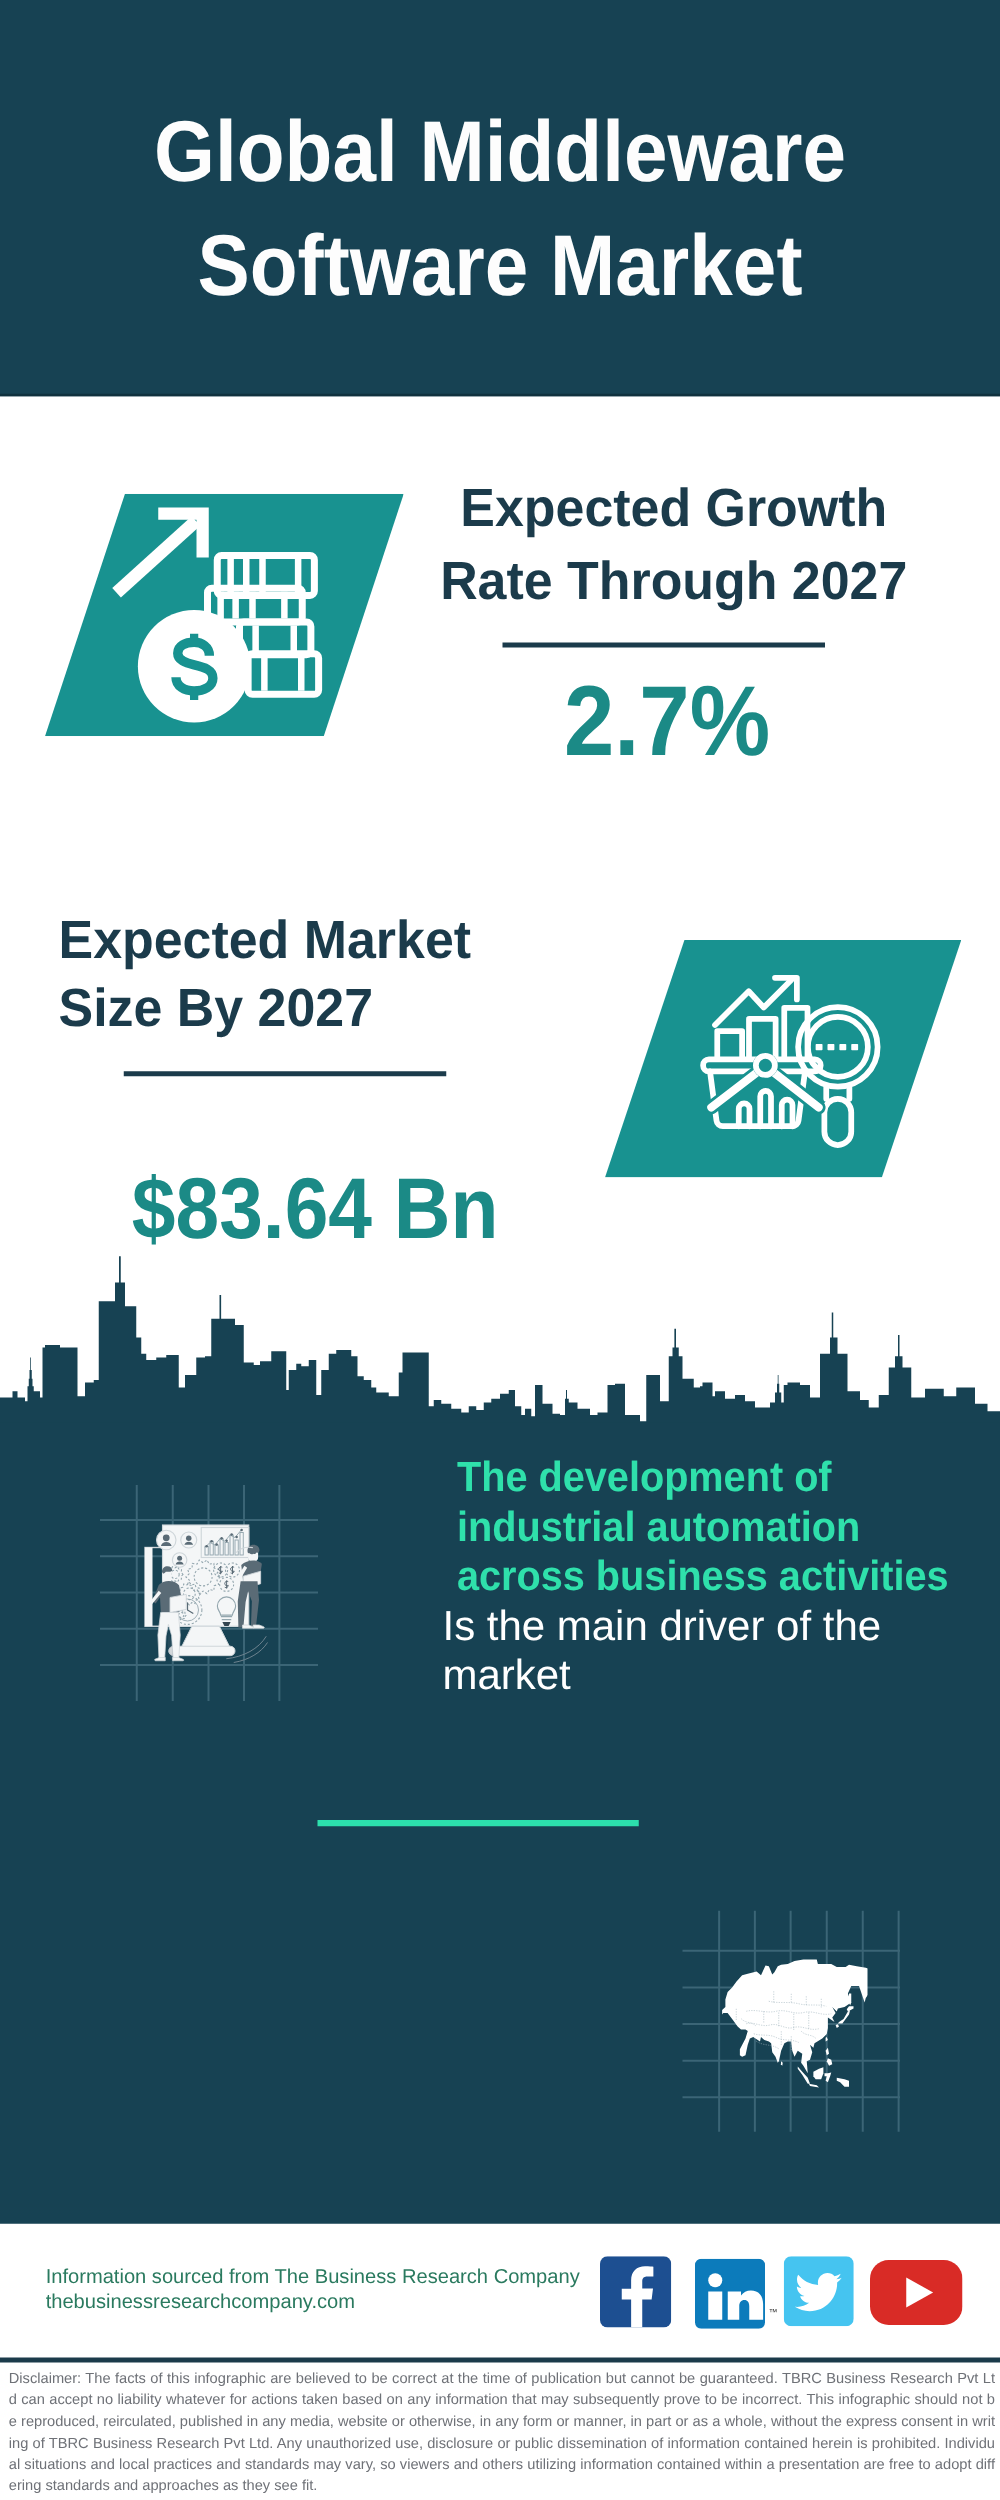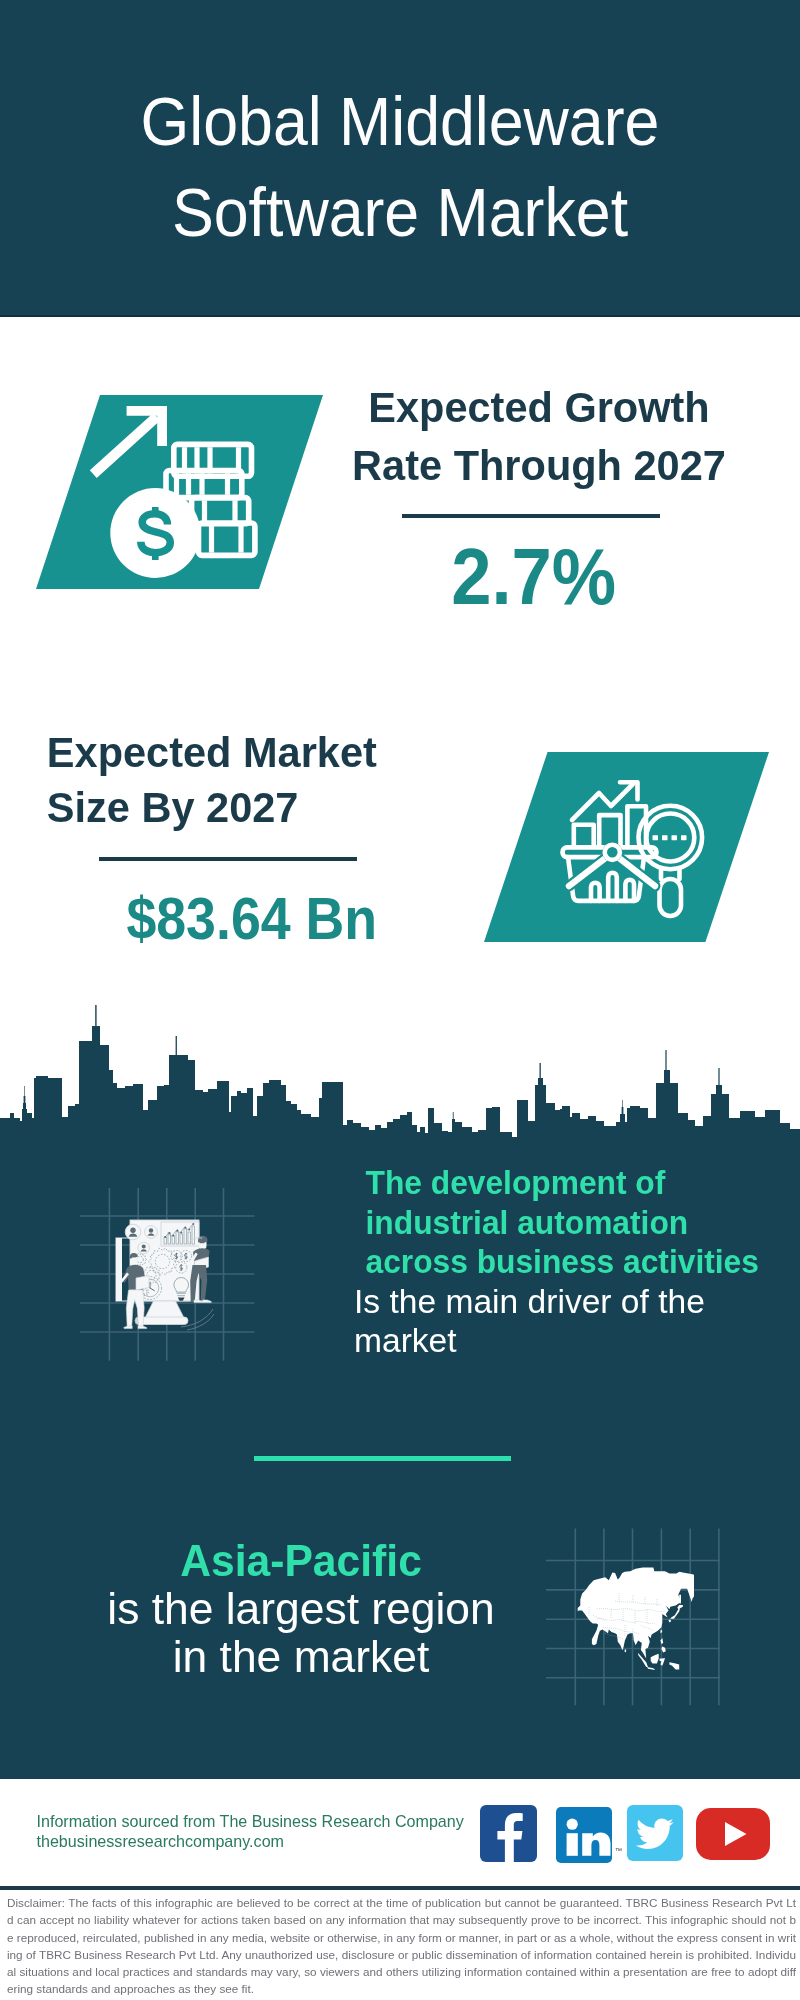--- a/index.html
+++ b/index.html
@@ -4,21 +4,21 @@
 <style>
   html,body{margin:0;padding:0;}
   body{width:800px;height:2000px;background:#ffffff;
        font-family:"Liberation Sans",sans-serif;overflow:hidden;}
   .page{position:relative;width:800px;height:2000px;background:#fff;}
 
   
   .header{position:absolute;left:0;top:0;width:800px;height:315px;background:#174253;
           border-bottom:2px solid #10313e;}
   .title{position:absolute;left:0;top:0;width:800px;text-align:center;color:#fdfdfd;
-         font-size:69px;font-weight:normal;letter-spacing:0px;}
+         font-size:69px;font-weight:bold;letter-spacing:0px;}
   .title .ln{display:block;line-height:90.5px;transform:scaleX(.908);}
   .title .ln1{margin-top:77px;}
 
   
   .par{position:absolute;background:#189290;}
   .par1{left:36px;top:395px;width:287px;height:194px;
         clip-path:polygon(22.3% 0,100% 0,77.7% 100%,0 100%);}
   .s1-head{position:absolute;left:325px;top:379px;width:428px;text-align:center;color:#1b3b4b;
            font-size:42.9px;font-weight:bold;line-height:57.5px;white-space:nowrap;}
   .s1-head .ln{display:block;transform:scaleX(.968);}
@@ -28,22 +28,22 @@
           font-size:79.5px;font-weight:bold;line-height:82px;white-space:nowrap;}
   .s1-val span{display:inline-block;transform:scaleX(.91);}
 
   
   .par2{left:484px;top:752px;width:285px;height:190px;
         clip-path:polygon(22.3% 0,100% 0,77.7% 100%,0 100%);}
   .s2-head{position:absolute;left:40px;top:725px;width:428px;text-align:left;color:#1b3b4b;
            font-size:42.9px;font-weight:bold;line-height:55.2px;white-space:nowrap;}
   .s2-head .ln{display:block;transform:scaleX(.968);}
   .r2{left:99px;top:857px;width:258px;}
-  .s2-val{position:absolute;left:38px;top:878px;width:428px;text-align:center;color:#1b8a86;
-          font-size:59px;font-weight:bold;line-height:82px;white-space:nowrap;}
+  .s2-val{position:absolute;left:38px;top:926px;width:428px;text-align:center;color:#1b8a86;
+          font-size:69px;font-weight:bold;line-height:82px;white-space:nowrap;}
   .s2-val span{display:inline-block;transform:scaleX(.91);}
 
   
   .body-dark{position:absolute;left:0;top:1138px;width:800px;height:641px;background:#174253;}
   .skyline{display:block;}
 
   .drv{position:absolute;left:354px;top:1163px;width:420px;text-align:left;
        color:#ffffff;font-size:33.6px;line-height:39.6px;white-space:nowrap;}
   .drv .hl{color:#2fe0ab;font-weight:bold;display:block;transform:scaleX(.945);}
   .drv .nm{display:block;}
@@ -273,25 +273,20 @@
   <div class="drv">
     <span class="hl">The development of</span>
     <span class="hl">industrial automation</span>
     <span class="hl">across business activities</span>
     <span class="nm">Is the main driver of the</span>
     <span class="nm">market</span>
   </div>
 
   <div class="mid-rule"></div>
 
-  <div class="ap">
-    <span class="hl">Asia-Pacific</span>
-    <span class="nm">is the largest region</span>
-    <span class="nm">in the market</span>
-  </div>
 
   <svg class="grid2" viewBox="0 0 180 180" width="180" height="180" style="position:absolute;left:545px;top:1527px;">
 <g stroke="#3b6576" stroke-width="1.6">
 <line x1="30.3" y1="1.5" x2="30.3" y2="178.3"></line>
         <line x1="58.9" y1="1.5" x2="58.9" y2="178.3"></line>
 <line x1="87.5" y1="1.5" x2="87.5" y2="178.3"></line>
         <line x1="116.4" y1="1.5" x2="116.4" y2="178.3"></line>
 <line x1="145.2" y1="1.5" x2="145.2" y2="178.3"></line>
         <line x1="173.9" y1="1.5" x2="173.9" y2="178.3"></line>
 <line x1="1" y1="33.5" x2="175" y2="33.5"></line>

